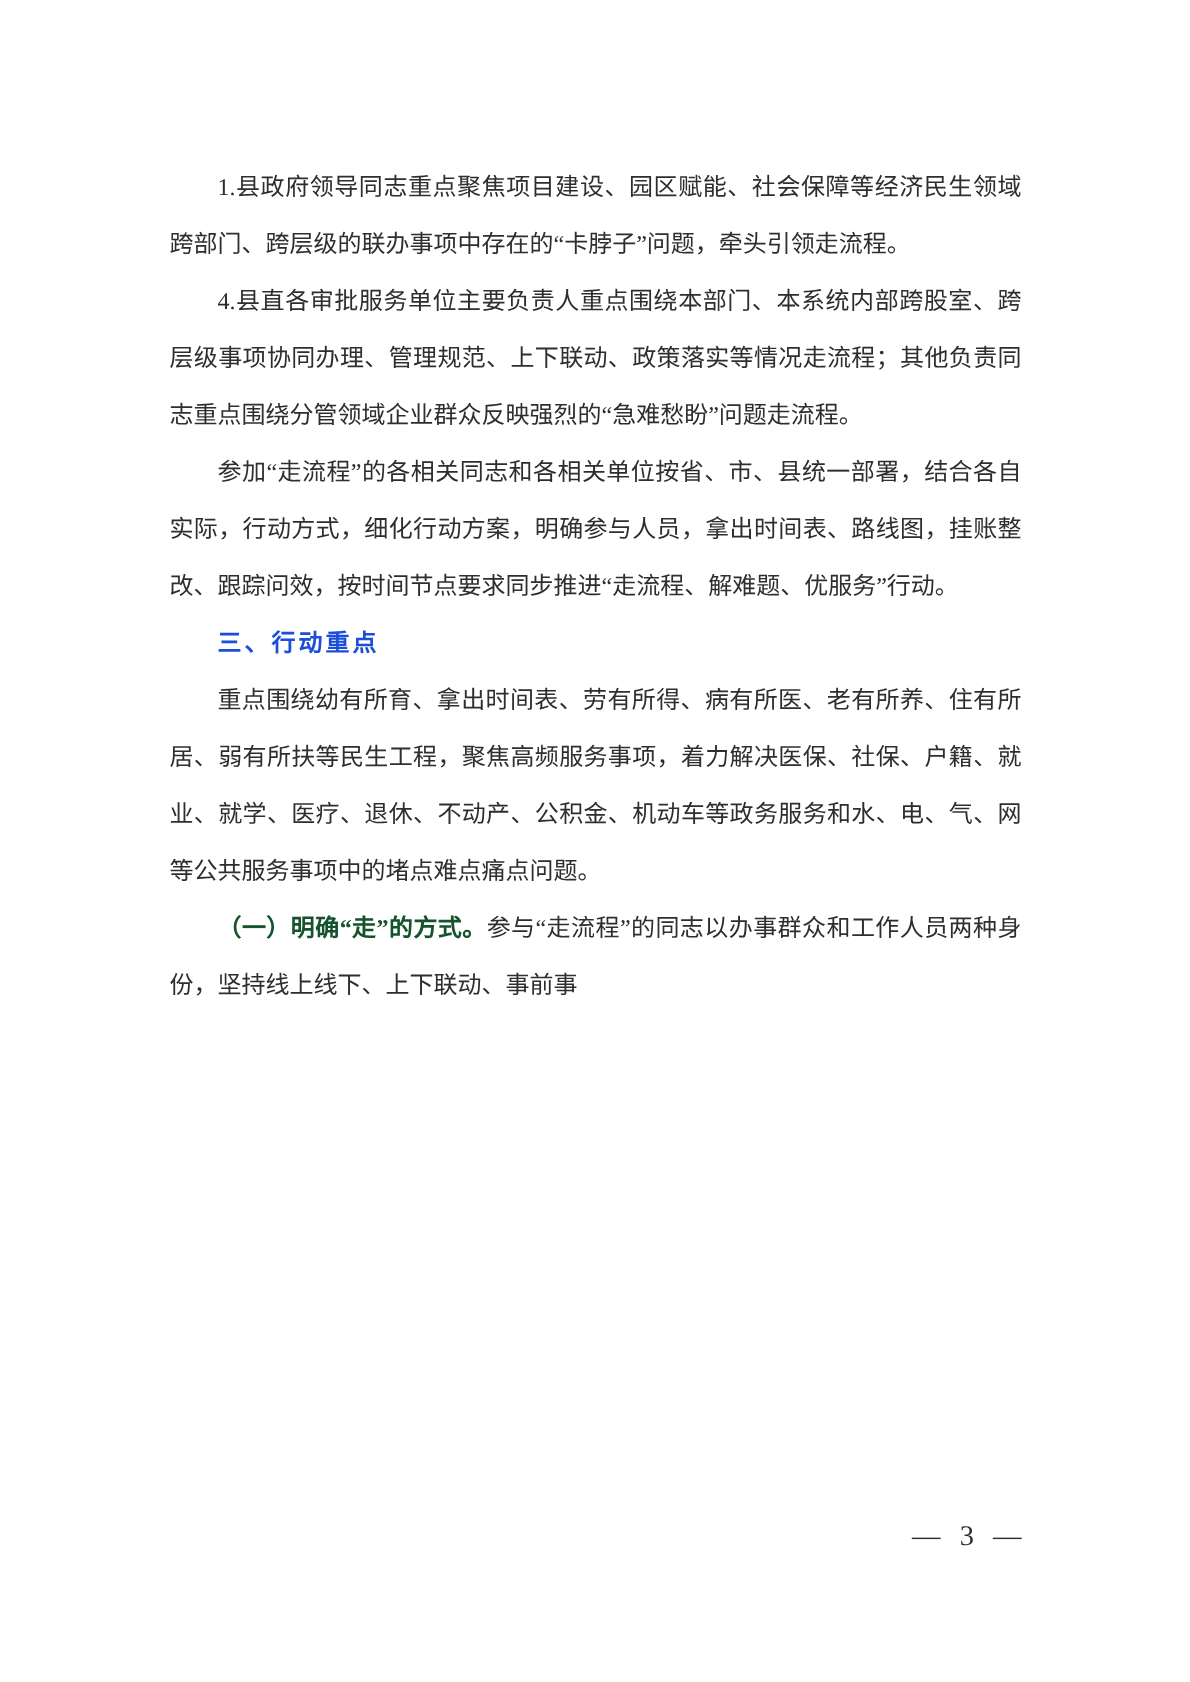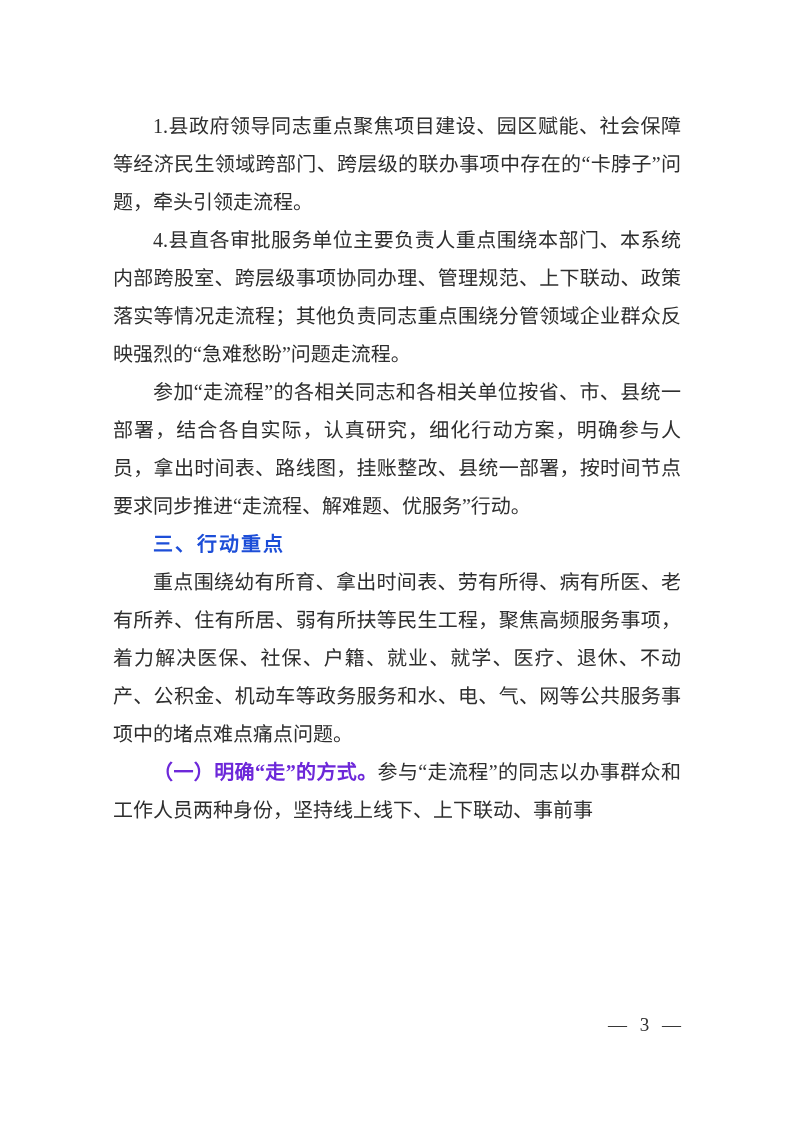--- a/index.html
+++ b/index.html
@@ -13,59 +13,59 @@
     height: 1121px;
     background: #ffffff;
     overflow: hidden;
     font-family: "Liberation Serif", "DejaVu Serif", serif;
   }
   .text-block {
     position: absolute;
     left: 113px;
     top: 107px;
     width: 568px;
-    font-size: 20px;
+    font-size: 16px;
     line-height: 38px;
     color: #2e2e2e;
     text-align: justify;
     letter-spacing: 0px;
   }
   .text-block p {
     margin: 0;
     padding: 0;
     text-indent: 2em;
   }
   .section-heading {
     font-family: "Liberation Sans", "DejaVu Sans", sans-serif;
     font-weight: 700;
     color: #1d4ed8;
     letter-spacing: 2px;
   }
   .lead-bold {
     font-weight: 700;
-    color: #6d28d9;
+    color: #14532d;
   }
   .page-number {
     position: absolute;
     right: 108px;
     top: 1012px;
     font-size: 19px;
     line-height: 26px;
     color: #2e2e2e;
     font-family: "Liberation Serif", "DejaVu Serif", serif;
     letter-spacing: 4px;
     white-space: pre;
   }
 </style>
 </head>
 <body>
 
 <div class="page">
   <div class="text-block">
     <p>1.县政府领导同志重点聚焦项目建设、园区赋能、社会保障等经济民生领域跨部门、跨层级的联办事项中存在的“卡脖子”问题，牵头引领走流程。</p>
     <p>4.县直各审批服务单位主要负责人重点围绕本部门、本系统内部跨股室、跨层级事项协同办理、管理规范、上下联动、政策落实等情况走流程；其他负责同志重点围绕分管领域企业群众反映强烈的“急难愁盼”问题走流程。</p>
-    <p>参加“走流程”的各相关同志和各相关单位按省、市、县统一部署，结合各自实际，认真研究，细化行动方案，明确参与人员，拿出时间表、路线图，挂账整改、县统一部署，按时间节点要求同步推进“走流程、解难题、优服务”行动。</p>
+    <p>参加“走流程”的各相关同志和各相关单位按省、市、县统一部署，结合各自实际，行动方式，细化行动方案，明确参与人员，拿出时间表、路线图，挂账整改、跟踪问效，按时间节点要求同步推进“走流程、解难题、优服务”行动。</p>
     <p class="section-heading">三、行动重点</p>
     <p>重点围绕幼有所育、拿出时间表、劳有所得、病有所医、老有所养、住有所居、弱有所扶等民生工程，聚焦高频服务事项，着力解决医保、社保、户籍、就业、就学、医疗、退休、不动产、公积金、机动车等政务服务和水、电、气、网等公共服务事项中的堵点难点痛点问题。</p>
     <p><span class="lead-bold">（一）明确“走”的方式。</span><span>参与“走流程”的同志以办事群众和工作人员两种身份，坚持线上线下、上下联动、事前事</span></p>
   </div>
   <div class="page-number">— 3 —</div>
 </div>
 
 </body></html>

